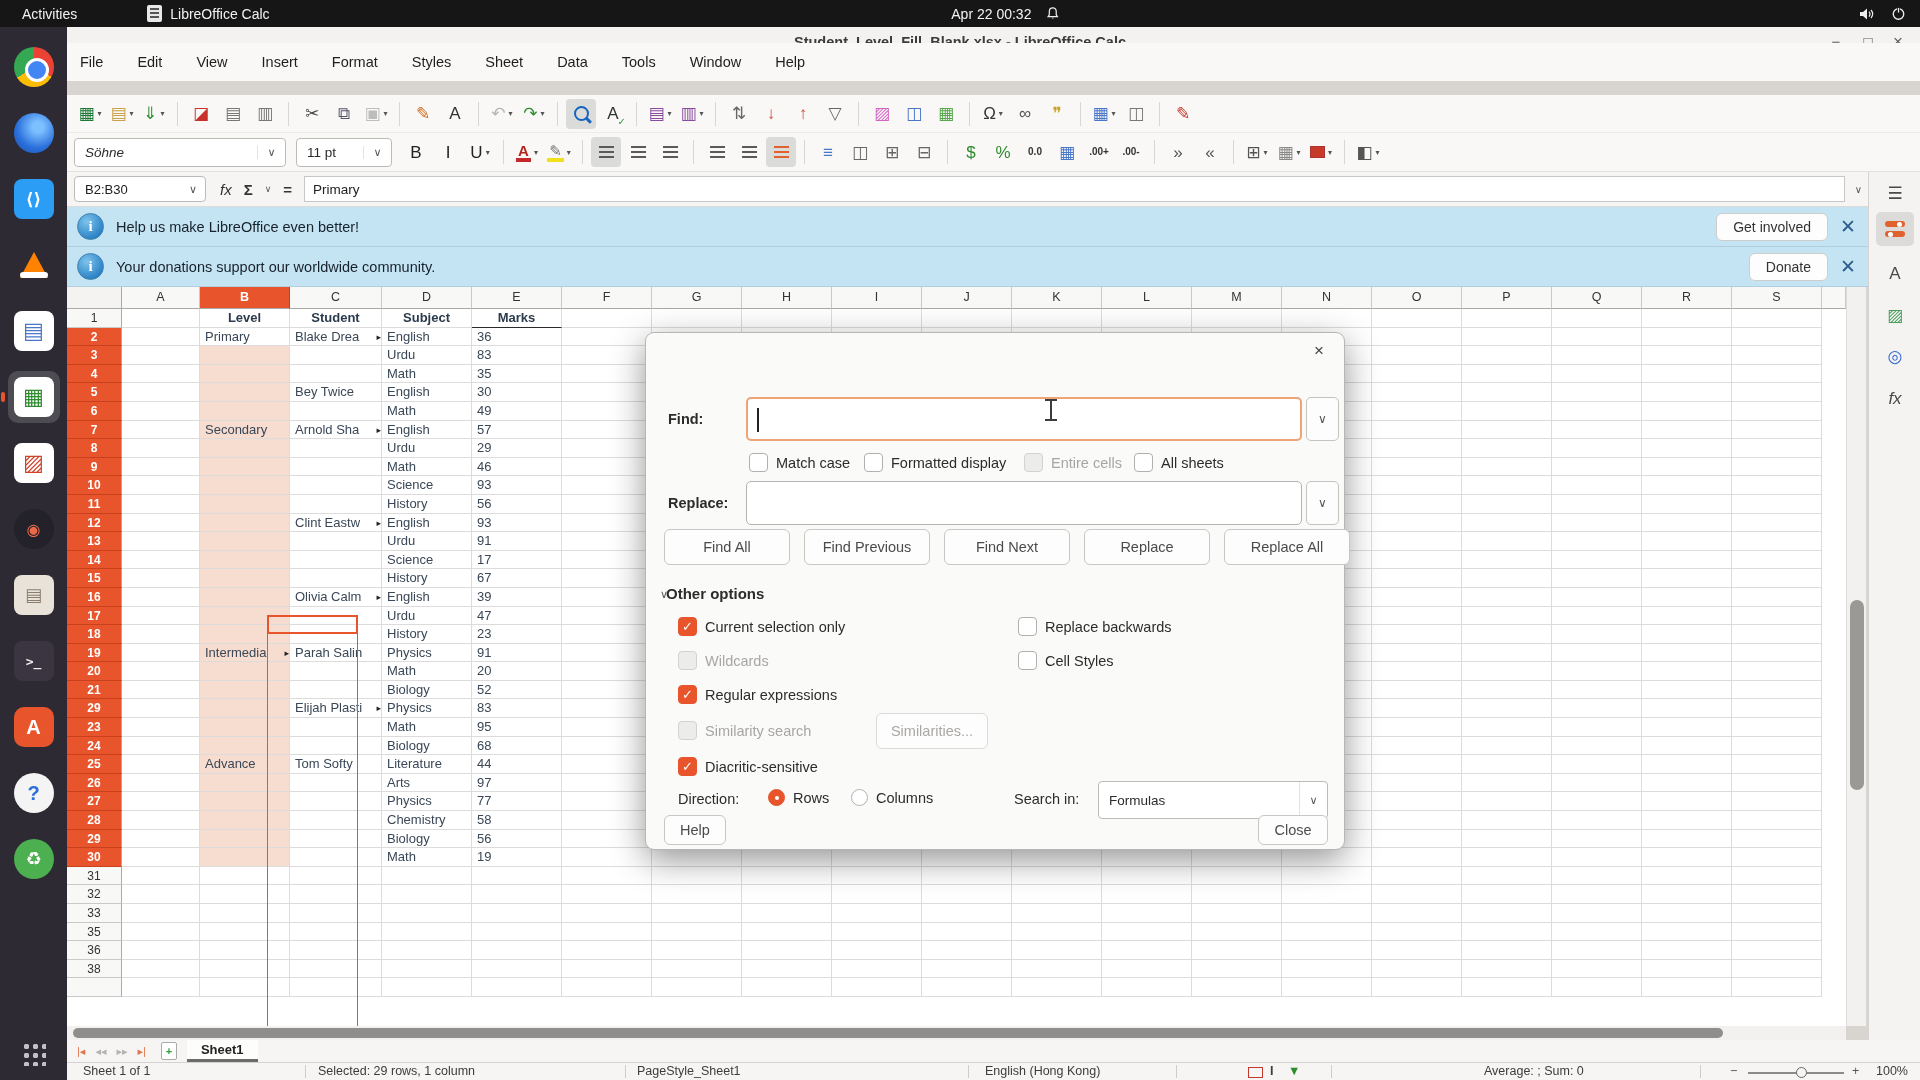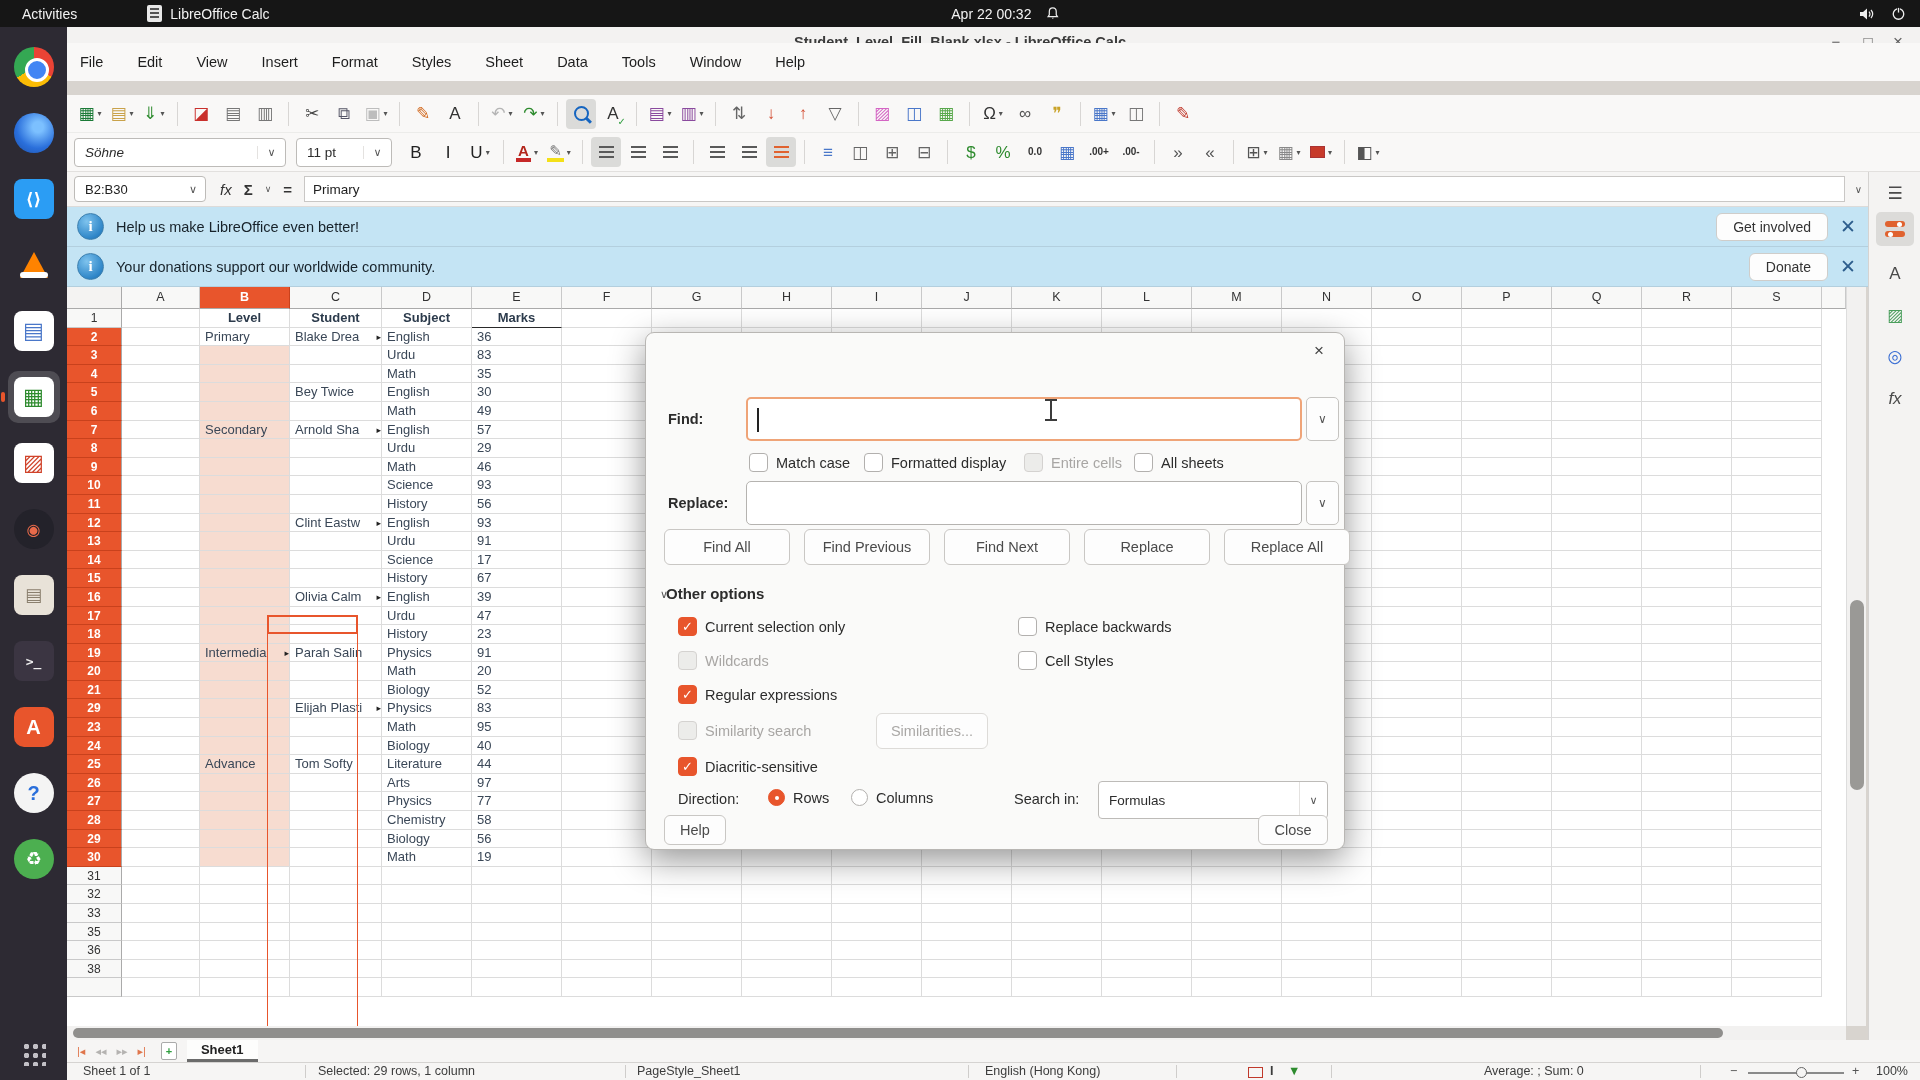--- a/index.html
+++ b/index.html
@@ -1028,21 +1028,21 @@
           <div class="cell" style="width: 90px;"></div>
           <div class="cell" style="width: 90px;"></div>
           <div class="cell" style="width: 90px;"></div>
         </div>
         <div class="grow">
           <div class="rhead sel">24</div>
           <div class="cell" style="width: 78px;"></div>
           <div class="cell band" style="width: 90px;"></div>
           <div class="cell" style="width: 92px;"></div>
           <div class="cell" style="width: 90px;">Biology</div>
-          <div class="cell" style="width: 90px;">40</div>
+          <div class="cell" style="width: 90px;">68</div>
           <div class="cell" style="width: 90px;"></div>
           <div class="cell" style="width: 90px;"></div>
           <div class="cell" style="width: 90px;"></div>
           <div class="cell" style="width: 90px;"></div>
           <div class="cell" style="width: 90px;"></div>
           <div class="cell" style="width: 90px;"></div>
           <div class="cell" style="width: 90px;"></div>
           <div class="cell" style="width: 90px;"></div>
           <div class="cell" style="width: 90px;"></div>
           <div class="cell" style="width: 90px;"></div>

